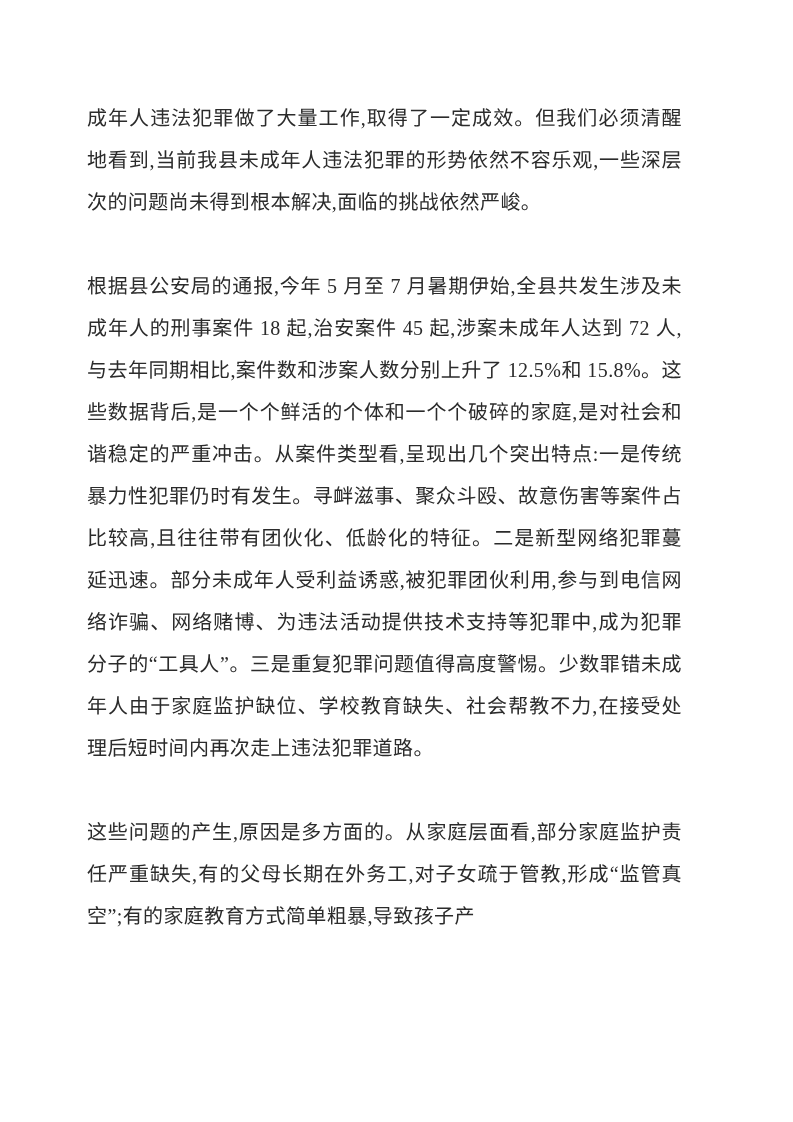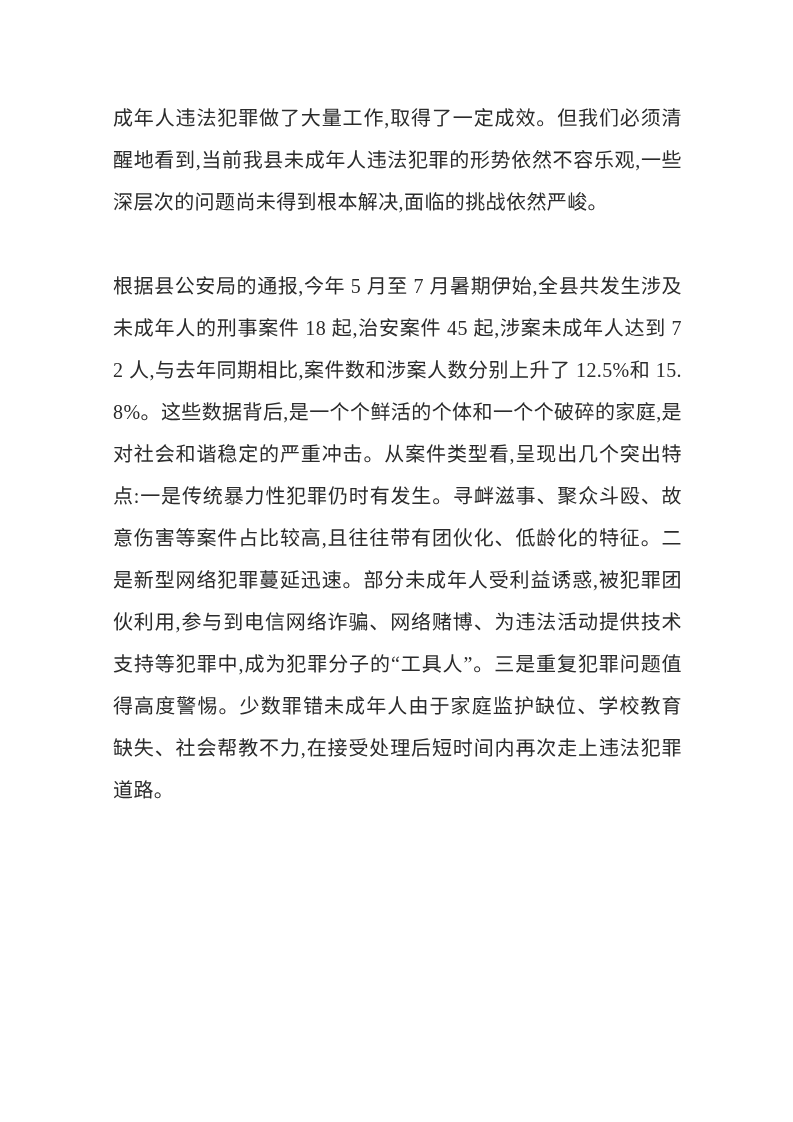--- a/index.html
+++ b/index.html
@@ -8,21 +8,21 @@
     background: #ffffff;
   }
   .page {
     position: relative;
     width: 793px;
     height: 1122px;
     margin: 0 auto;
     background: #ffffff;
     overflow: hidden;
     box-sizing: border-box;
-    padding: 97px 111px 0 113px;
+    padding: 97px 111px 0 87px;
     font-family: "Liberation Serif", "DejaVu Serif", serif;
   }
   .doc-paragraph {
     margin: 0 0 42px 0;
     font-size: 20px;
     line-height: 42px;
     letter-spacing: 0.4px;
     color: #2b2b2b;
     text-align: justify;
     text-justify: inter-ideograph;
@@ -32,13 +32,14 @@
   .doc-paragraph:last-child {
     margin-bottom: 0;
   }
 </style>
 </head>
 <body>
 
 <div class="page">
   <p class="doc-paragraph">成年人违法犯罪做了大量工作,取得了一定成效。但我们必须清醒地看到,当前我县未成年人违法犯罪的形势依然不容乐观,一些深层次的问题尚未得到根本解决,面临的挑战依然严峻。</p>
   <p class="doc-paragraph">根据县公安局的通报,今年 5 月至 7 月暑期伊始,全县共发生涉及未成年人的刑事案件 18 起,治安案件 45 起,涉案未成年人达到 72 人,与去年同期相比,案件数和涉案人数分别上升了 12.5%和 15.8%。这些数据背后,是一个个鲜活的个体和一个个破碎的家庭,是对社会和谐稳定的严重冲击。从案件类型看,呈现出几个突出特点:一是传统暴力性犯罪仍时有发生。寻衅滋事、聚众斗殴、故意伤害等案件占比较高,且往往带有团伙化、低龄化的特征。二是新型网络犯罪蔓延迅速。部分未成年人受利益诱惑,被犯罪团伙利用,参与到电信网络诈骗、网络赌博、为违法活动提供技术支持等犯罪中,成为犯罪分子的“工具人”。三是重复犯罪问题值得高度警惕。少数罪错未成年人由于家庭监护缺位、学校教育缺失、社会帮教不力,在接受处理后短时间内再次走上违法犯罪道路。</p>
+  <p class="doc-paragraph">这些问题的产生,原因是多方面的。从家庭层面看,部分家庭监护责任严重缺失,有的父母长期在外务工,对子女疏于管教,形成“监管真空”;有的家庭教育方式简单粗暴,导致孩子产</p>
 </div>
 
 </body></html>

